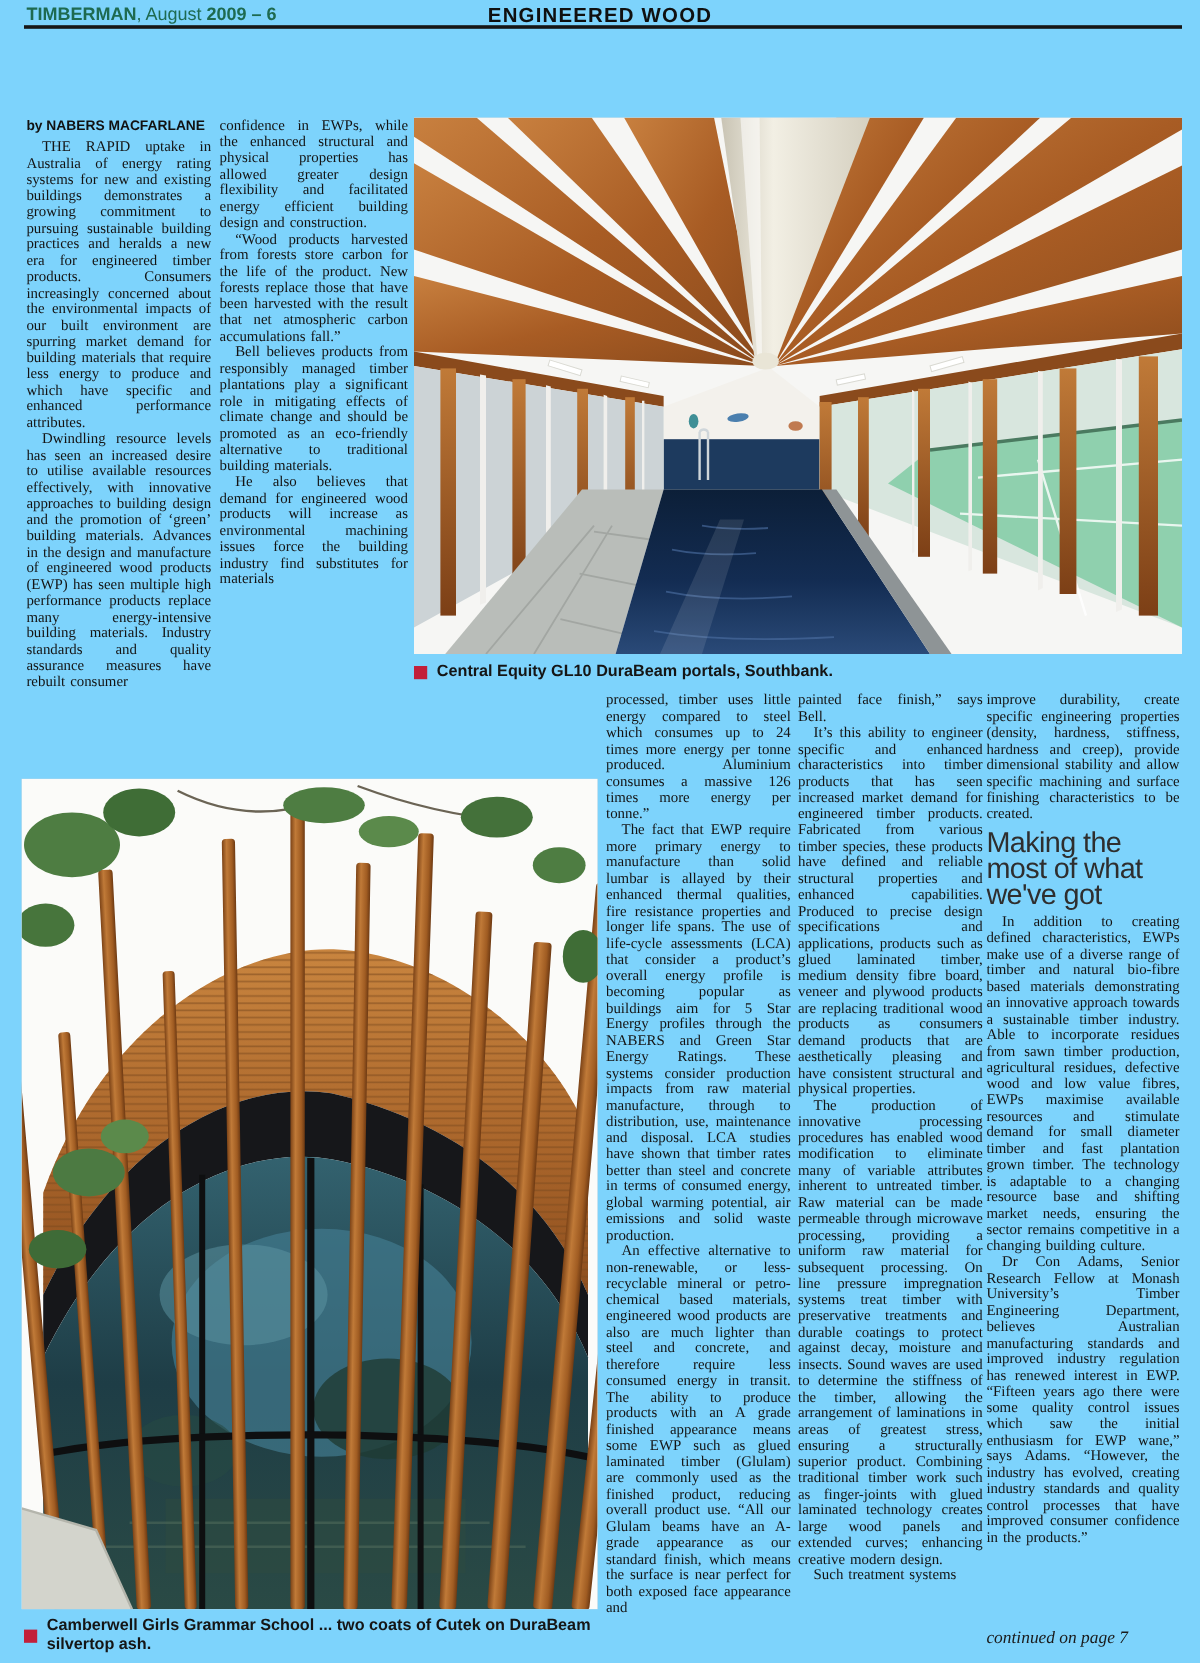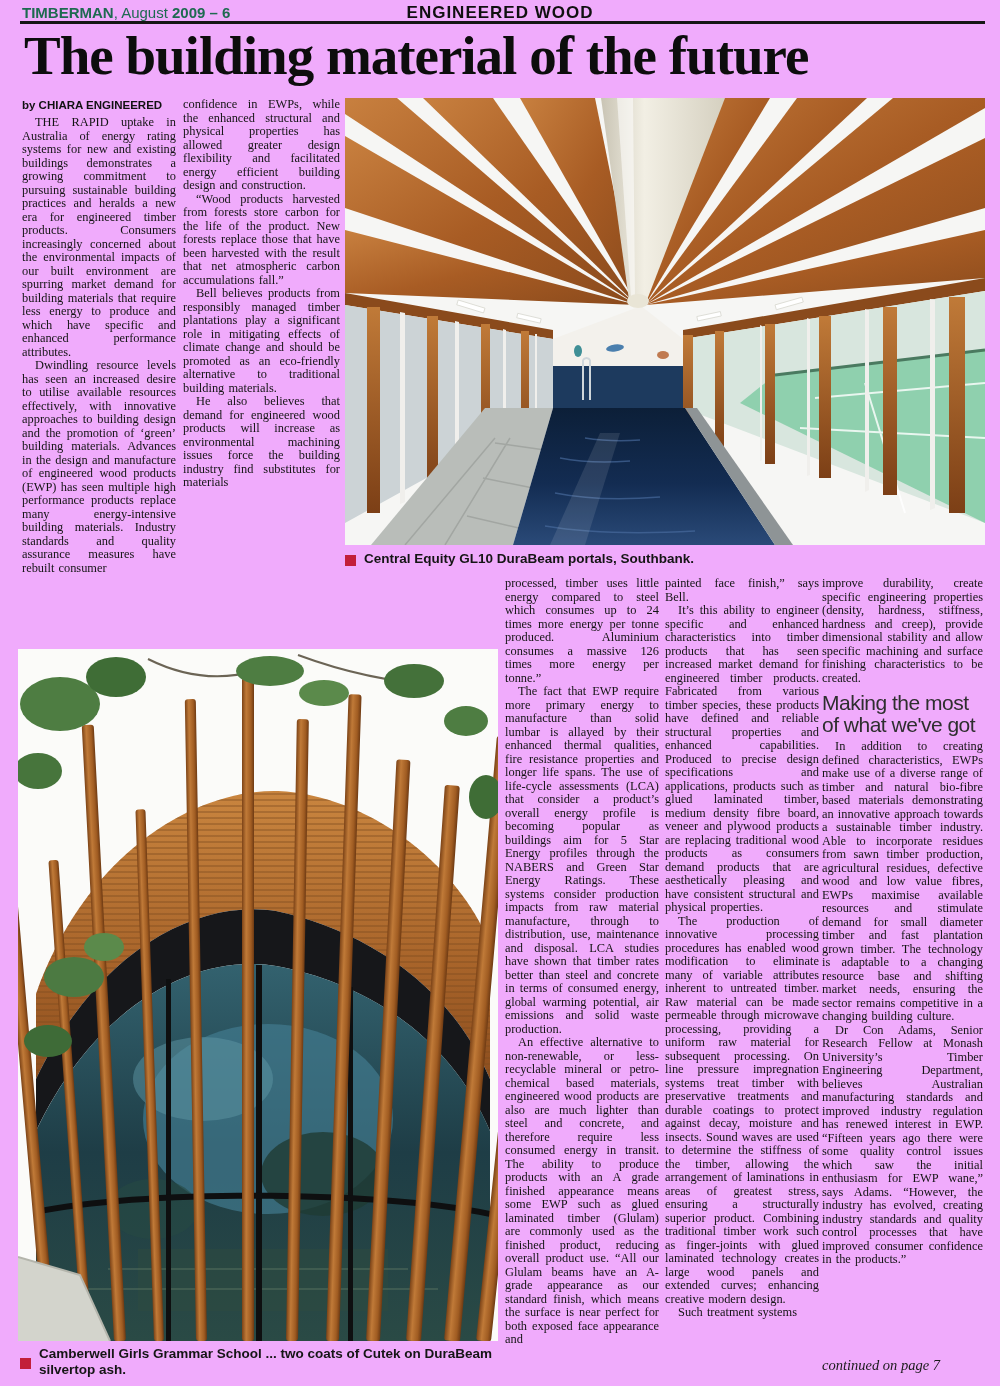--- a/index.html
+++ b/index.html
@@ -1,17 +1,17 @@
 <!DOCTYPE html>
 <html><head>
 <meta charset="utf-8">
 <style>
   html,body{margin:0;padding:0;background:#e8e8e8;}
   #page{
-    position:relative;width:1000px;height:1386px;background:#f0abfc;
+    position:relative;width:1000px;height:1386px;background:#7dd3fc;
     margin:0 auto;overflow:hidden;
     font-family:"Liberation Serif",serif;color:#141414;
   }
   
   .masthead{
     position:absolute;left:22px;top:4px;
     font-family:"Liberation Sans",sans-serif;font-size:15px;color:#1e6a50;
     white-space:nowrap;
   }
   .masthead .b{font-weight:bold;}
@@ -37,21 +37,21 @@
     word-spacing:1px;
   }
   .col p.flush{text-indent:0;}
   #col1{left:22px;top:116px;width:154px;height:517px;}
   #col2{left:183px;top:98px;width:157px;height:535px;}
   #col3{left:345px;top:577px;width:154px;height:64px;}
   #col4{left:505px;top:577px;width:154px;height:809px;}
   #col5{left:665px;top:577px;width:154px;height:809px;}
   #col6{left:822px;top:577px;width:161px;height:762px;}
   .subhead{
-    font-family:"Liberation Sans",sans-serif;font-size:21px;line-height:21.5px;
+    font-family:"Liberation Sans",sans-serif;font-size:24px;line-height:21.5px;
     color:#2e2e2e;margin:7px 0 5px;text-align:left;letter-spacing:-0.5px;
   }
   .continued{
     position:absolute;left:822px;top:1357px;width:161px;
     font-style:italic;font-size:14.5px;color:#1a1a1a;
   }
   
   .photo{position:absolute;overflow:hidden;background:#dfe2e2;}
   #photo1{left:345px;top:98px;width:640px;height:447px;}
   #photo2{left:18px;top:649px;width:480px;height:692px;}
@@ -68,22 +68,21 @@
 <body>
 
 <div id="page">
 
   <div class="masthead">
     <span class="b">TIMBERMAN</span><span>, August </span><span class="b">2009 – 6</span>
   </div>
   <div class="section-title">ENGINEERED WOOD</div>
   <div class="head-rule"></div>
 
-  <div class="headline">The building material of the future</div>
-  <div class="byline">by CHIARA ENGINEERED</div>
+  <div class="byline">by NABERS MACFARLANE</div>
 
   <div id="col1" class="col">
     <p>THE RAPID uptake in Australia of energy rating systems for new and existing buildings demonstrates a growing commitment to pursuing sustainable building practices and heralds a new era for engineered timber products. Consumers increasingly concerned about the environmental impacts of our built environment are spurring market demand for building materials that require less energy to produce and which have specific and enhanced performance attributes.</p>
     <p>Dwindling resource levels has seen an increased desire to utilise available resources effectively, with innovative approaches to building design and the promotion of ‘green’ building materials. Advances in the design and manufacture of engineered wood products (EWP) has seen multiple high performance products replace many energy-intensive building materials. Industry standards and quality assurance measures have rebuilt consumer</p>
   </div>
 
   <div id="col2" class="col">
     <p class="flush">confidence in EWPs, while the enhanced structural and physical properties has allowed greater design flexibility and facilitated energy efficient building design and construction.</p>
     <p>“Wood products harvested from forests store carbon for the life of the product. New forests replace those that have been harvested with the result that net atmospheric carbon accumulations fall.”</p>
     <p>Bell believes products from responsibly managed timber plantations play a significant role in mitigating effects of climate change and should be promoted as an eco-friendly alternative to traditional building materials.</p>

